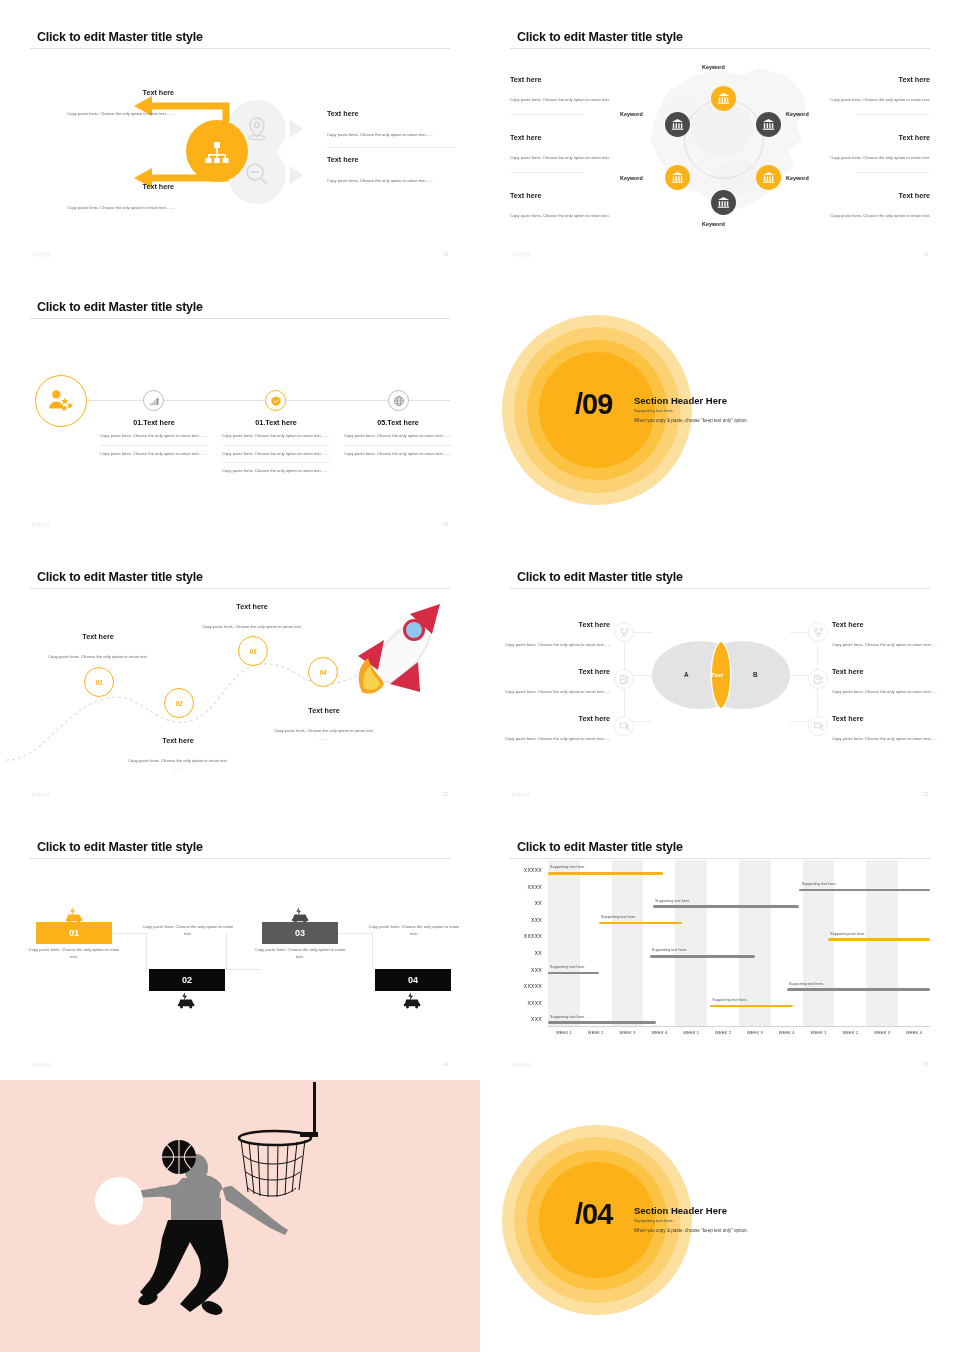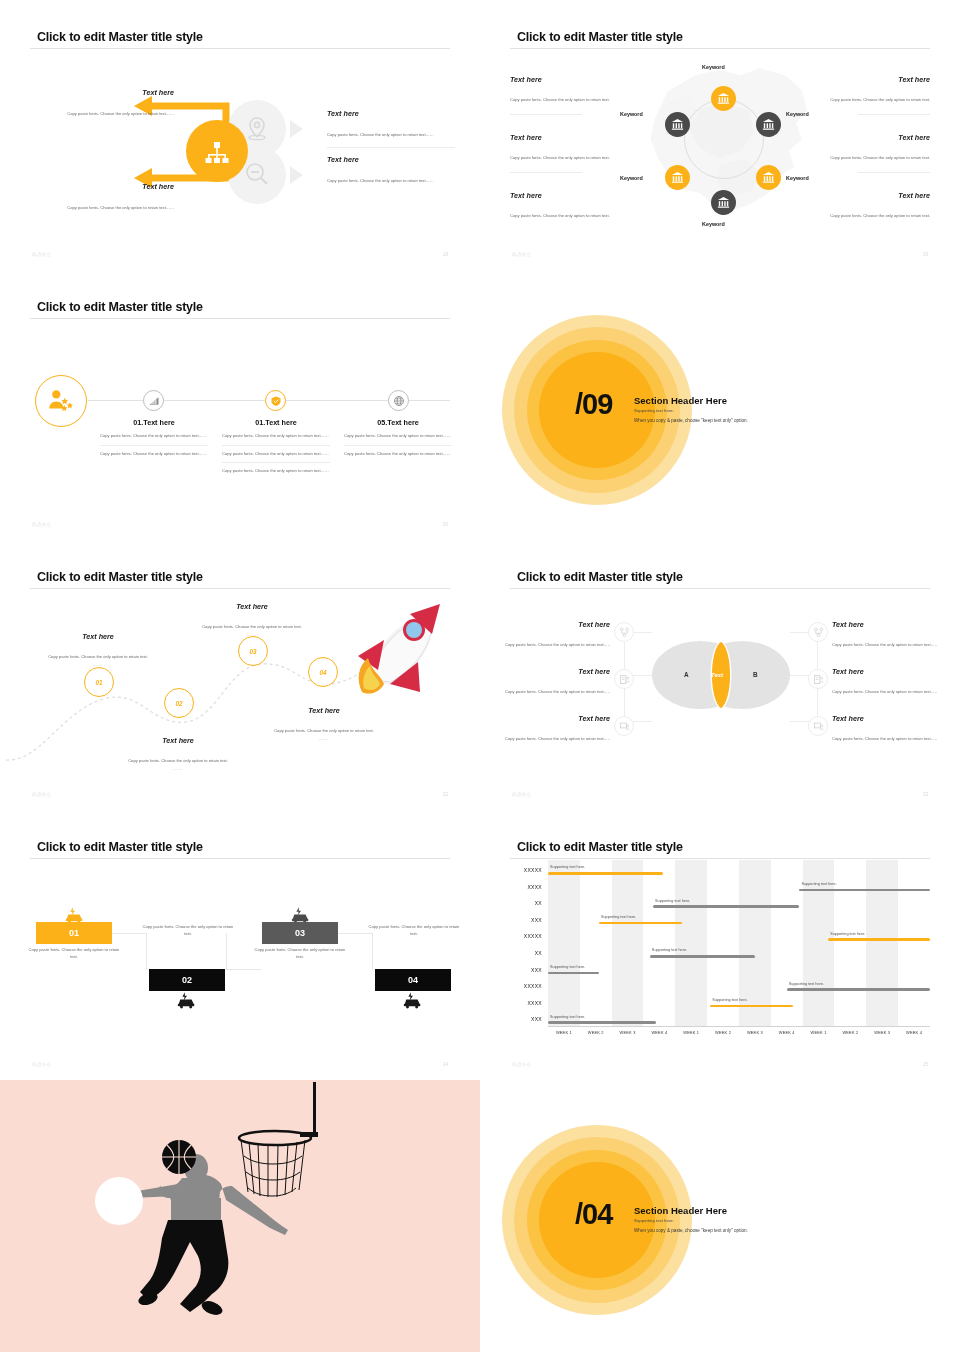--- a/index.html
+++ b/index.html
@@ -30,21 +30,21 @@
   }
   .s-foot {
     position: absolute; left: 32px; bottom: 13px;
     font-size: 4.5px; color: #e0e0e0; letter-spacing: .4px;
   }
   .s-page {
     position: absolute; right: 32px; bottom: 13px;
     font-size: 4.5px; color: #d9d9d9;
   }
 
-  .h3 { font-size: 7.2px; font-weight: bold; color: #1a1a1a; font-style: italic; }
+  .h3 { font-size: 7.2px; font-weight: bold; color: #1a1a1a; }
   .body { font-size: 4.1px; line-height: 1.62; color: #6a6a6a; }
   .hr-lt { height:1px; background:#ececec; }
 
   
   #sl1 .core {
     position:absolute; left:186px; top:120px; width:62px; height:62px;
     border-radius:50%; background:#fbb117;
   }
   #sl1 .gcircle {
     position:absolute; width:58px; height:58px; border-radius:50%;

